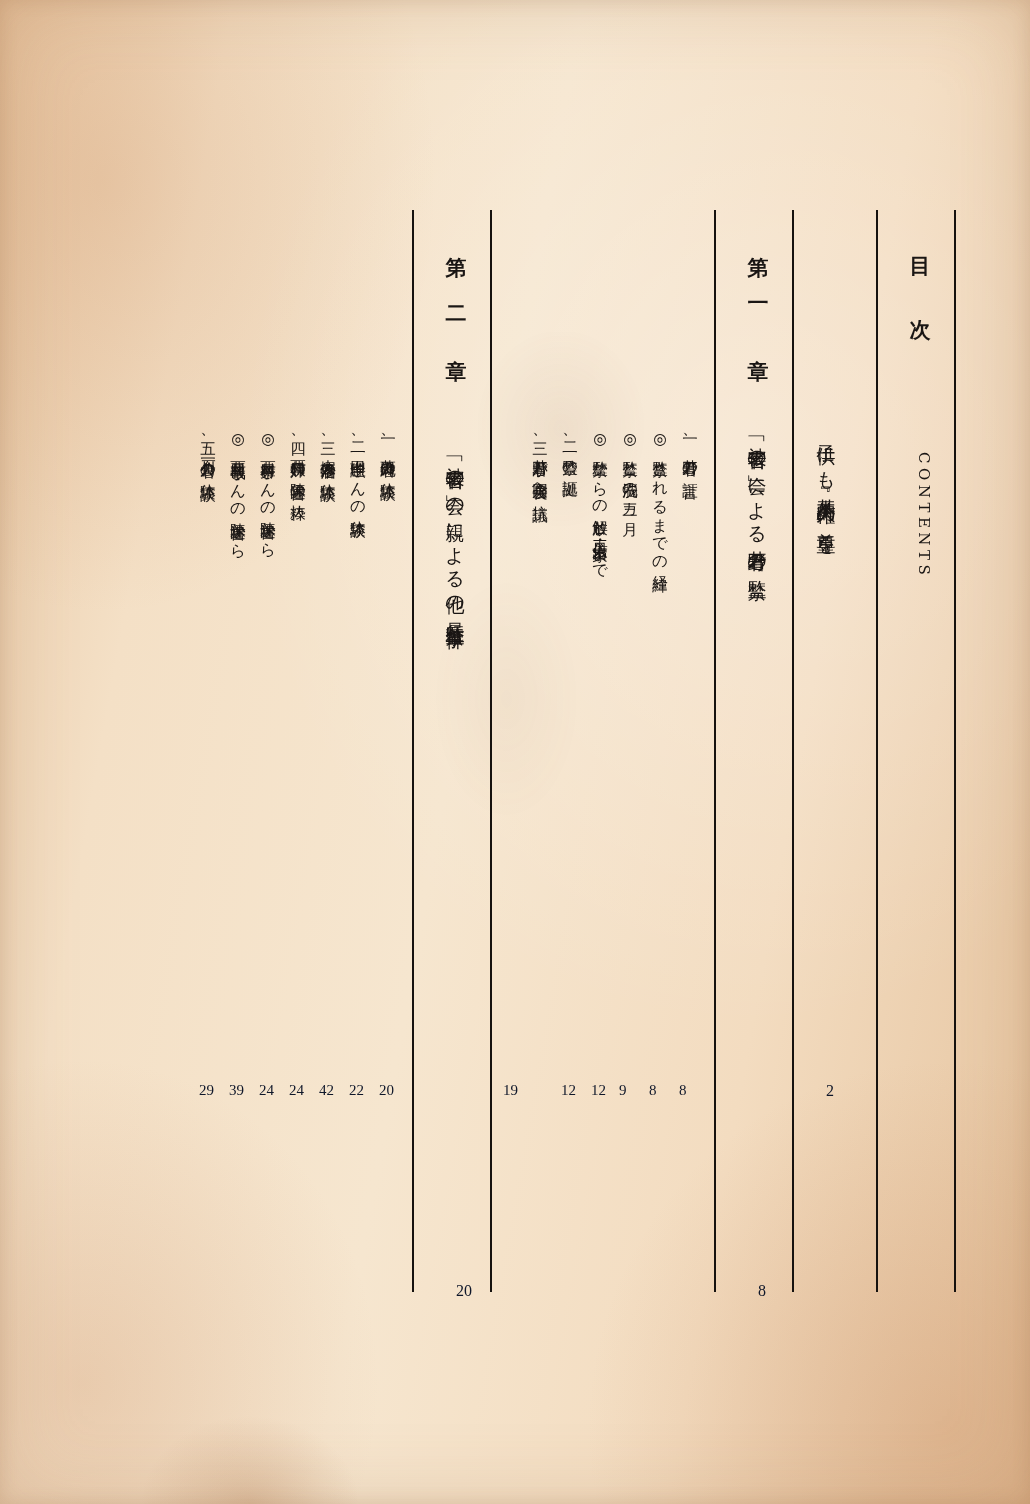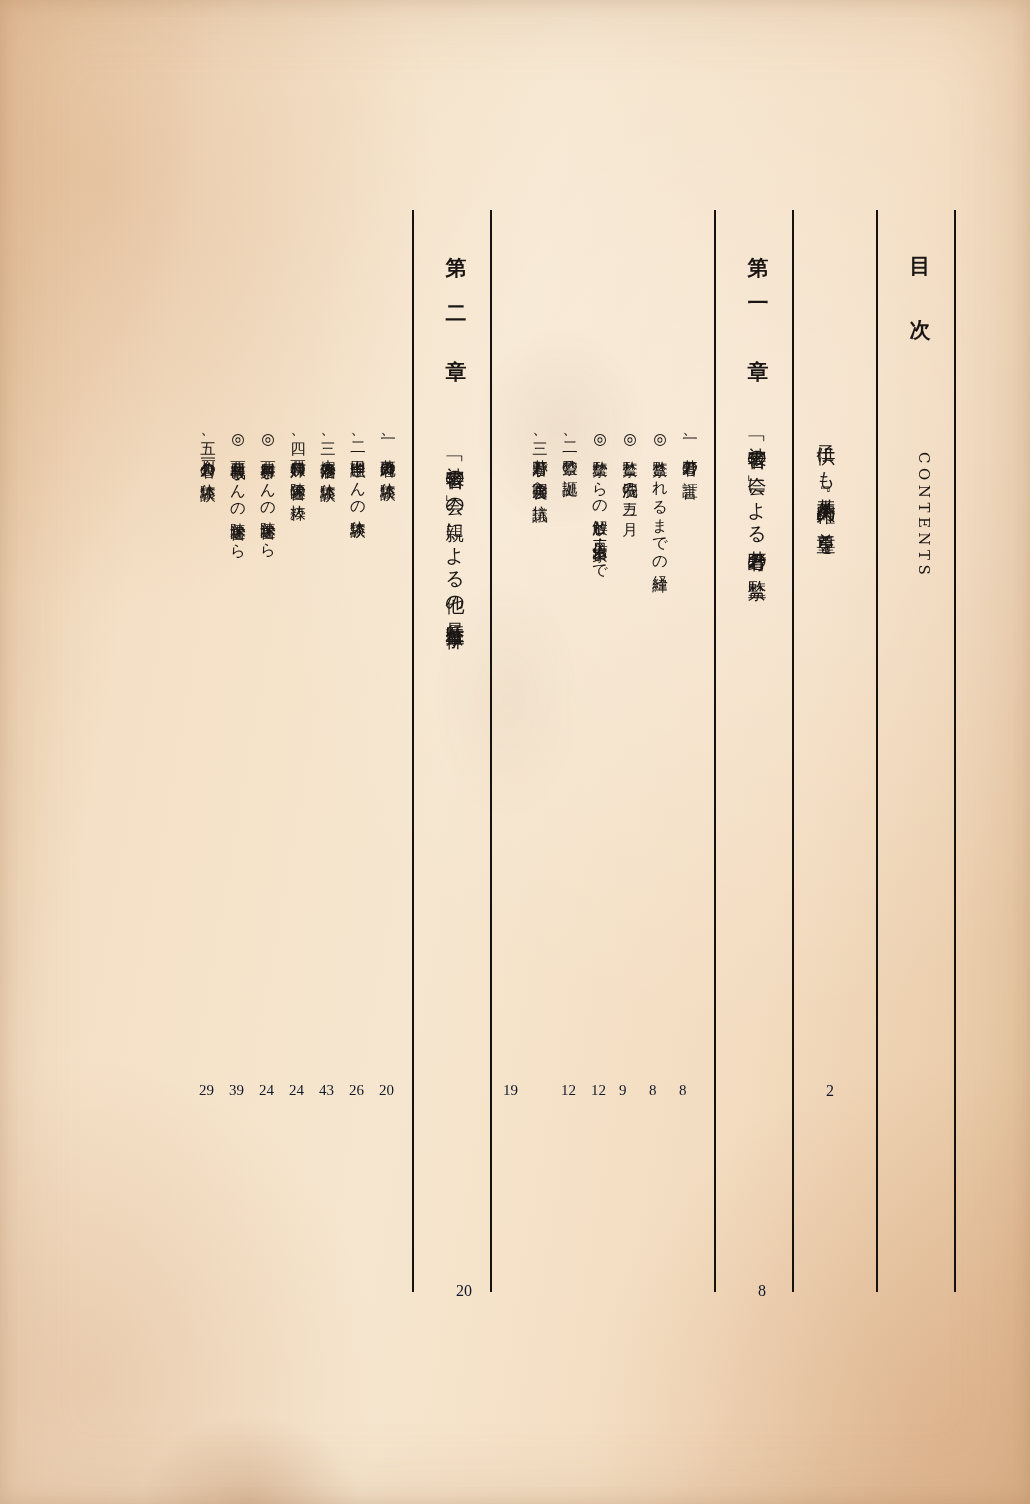--- a/index.html
+++ b/index.html
@@ -185,24 +185,24 @@
   <div class="rule" style="right:616px; top:210px; height:1082px;"></div>
 
   <div class="vcol ch2">第 二 章</div>
   <div class="vcol ch2-title">「被害者の会」の親による他の暴行監禁事件</div>
   <div class="pnum big" style="right:550px; top:1282px;">20</div>
 
   <div class="vcol item" style="top:430px; right:632px;">一、藤田純君の体験談</div>
   <div class="pnum" style="right:627px; top:1082px;">20</div>
 
   <div class="vcol item" style="top:430px; right:662px;">二、田中理絵さんの体験談</div>
-  <div class="pnum" style="right:657px; top:1082px;">26</div>
+  <div class="pnum" style="right:657px; top:1082px;">22</div>
 
   <div class="vcol item" style="top:430px; right:692px;">三、大塚修治君の体験談</div>
-  <div class="pnum" style="right:687px; top:1082px;">43</div>
+  <div class="pnum" style="right:687px; top:1082px;">42</div>
 
   <div class="vcol item" style="top:430px; right:722px;">四、西村姉妹の陳述書の抜粋</div>
   <div class="pnum" style="right:717px; top:1082px;">24</div>
 
   <div class="vcol item" style="top:430px; right:752px;">◎西村舞子さんの陳述書から</div>
   <div class="pnum" style="right:747px; top:1082px;">24</div>
 
   <div class="vcol item" style="top:430px; right:782px;">◎西村亜哉子さんの陳述書から</div>
   <div class="pnum" style="right:777px; top:1082px;">39</div>
 

